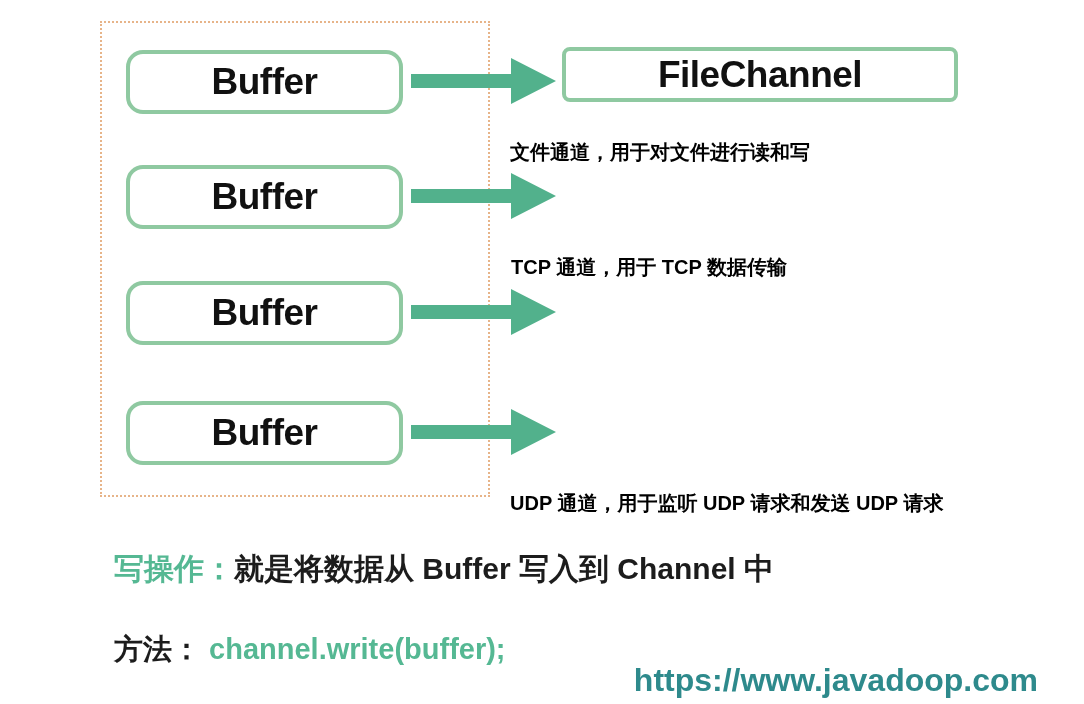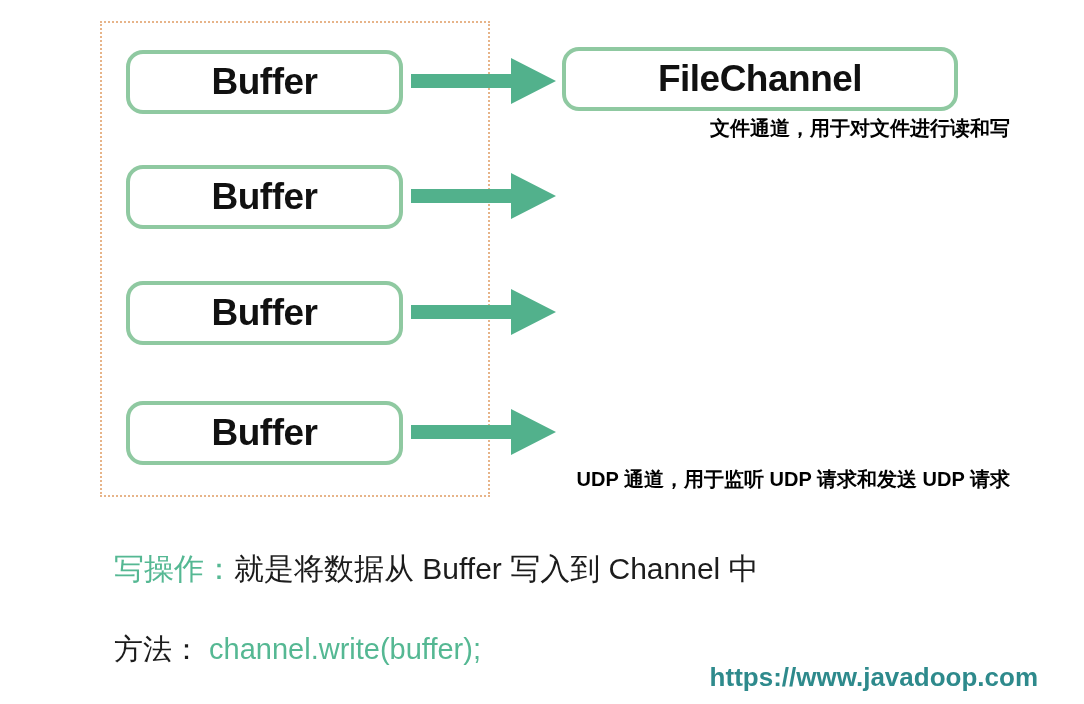--- a/index.html
+++ b/index.html
@@ -20,39 +20,39 @@
   .node-box {
     position: absolute;
     background: #ffffff;
     border: 4px solid #8fc9a1;
     border-radius: 17px;
     display: flex; align-items: center; justify-content: center;
     font-size: 37px; font-weight: 600; letter-spacing: -0.5px;
     color: #111111; white-space: nowrap;
   }
   .buffer-box { left: 126px; top: 3px; width: 277px; height: 64px; }
-  .channel-box { left: 562px; top: 0; height: 64px; }
+  .channel-box { left: 562px; top: 0; height: 55px; border-radius: 8px; }
 
   .arrow { position: absolute; left: 411px; top: 11px; width: 145px; height: 46px; }
   .arrow svg { display: block; }
 
   .caption {
-    position: absolute; top: 68px; width: 500px;
-    text-align: right; font-size: 20px; font-weight: bold;
+    position: absolute; top: 92px; width: 500px;
+    text-align: left; font-size: 20px; font-weight: bold;
     color: #000000; white-space: nowrap;
   }
 
-  .note { position: absolute; font-size: 30px; font-weight: normal; color: #1c1c1c; white-space: nowrap; text-align: center; }
+  .note { position: absolute; font-size: 30px; font-weight: bold; color: #1c1c1c; white-space: nowrap; text-align: center; }
   .note-write { left: 114px; top: 549px; }
   .note-method { left: 114px; top: 630px; font-size: 29px; }
   .green-text { color: #55b893; }
 
   .site-url {
     position: absolute; right: 46px; top: 662px;
-    font-size: 26px; font-weight: bold; color: #2e8a8c; white-space: nowrap;
+    font-size: 32px; font-weight: bold; color: #2e8a8c; white-space: nowrap;
   }
 </style>
 </head>
 <body>
 
 <div class="canvas">
 
   <div class="buffer-outline"></div>
 
   <div class="flow-row" style="top:47px">
@@ -72,20 +72,21 @@
 
   <div class="flow-row" style="top:162px">
     <div class="node-box buffer-box">
       <span>Buffer</span>
     </div>
     <div class="arrow">
       <svg width="145" height="46" viewBox="0 0 145 46">
           <path d="M0,16 L100,16 L100,0 L145,23 L100,46 L100,30 L0,30 Z" fill="#52b18c"></path>
         </svg>
     </div>
+    <div class="caption" style="left:511px">TCP 通道，用于 TCP 数据传输</div>
   </div>
 
   <div class="flow-row" style="top:278px">
     <div class="node-box buffer-box">
       <span>Buffer</span>
     </div>
     <div class="arrow">
       <svg width="145" height="46" viewBox="0 0 145 46">
           <path d="M0,16 L100,16 L100,0 L145,23 L100,46 L100,30 L0,30 Z" fill="#52b18c"></path>
         </svg>

